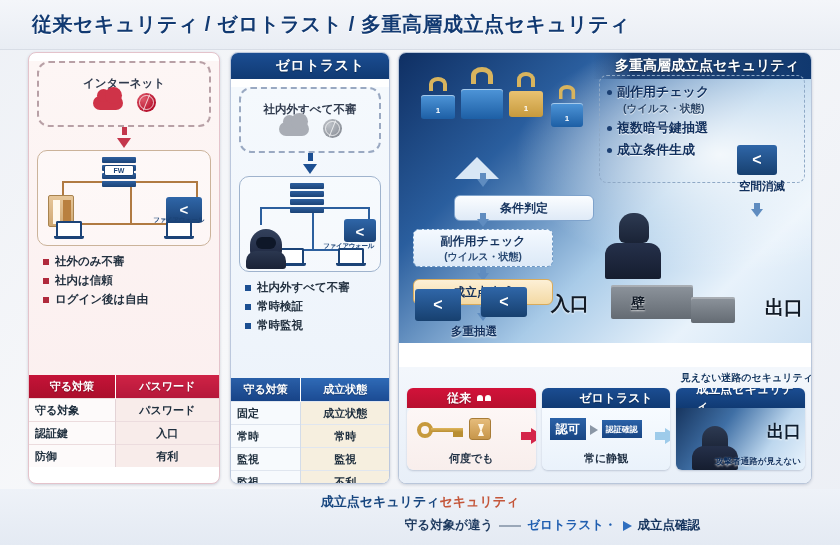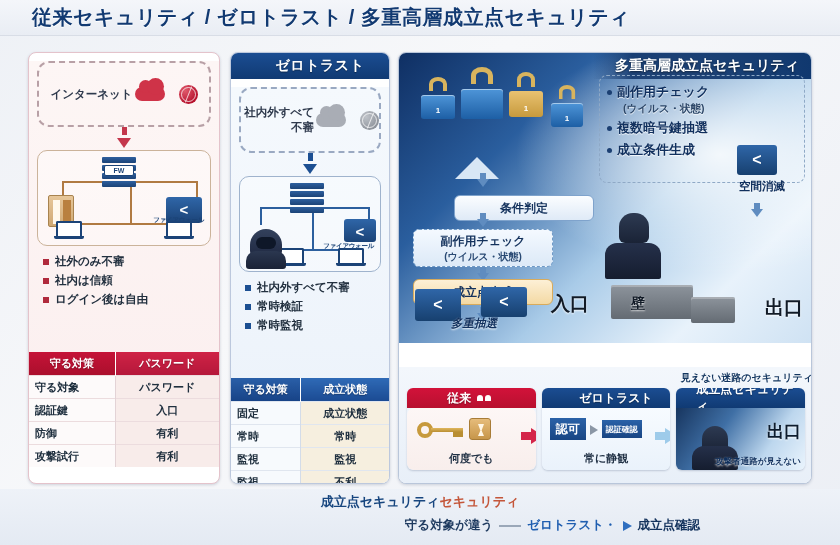--- a/index.html
+++ b/index.html
@@ -6,21 +6,21 @@
   html, body {
     width: 840px; height: 545px;
     font-family: "Liberation Sans", "DejaVu Sans", sans-serif;
     background: linear-gradient(135deg,#eef1f6 0%,#f7f8fa 40%,#eceff5 100%);
     overflow: hidden;
   }
   .page { position: relative; width: 840px; height: 545px; }
 
   
   .title-bar {
-    position: absolute; left: 0; top: 0; width: 840px; height: 36px;
+    position: absolute; left: 0; top: 0; width: 840px; height: 50px;
     display: flex; align-items: center; padding-left: 32px;
     background: linear-gradient(180deg,#f4f6fa 0%,#e9edf4 100%);
     border-bottom: 1px solid #d8dde6;
   }
   .title-bar h1 {
     font-size: 20px; font-weight: bold; color: #123a72; letter-spacing: .5px;
     text-shadow: 0 1px 0 #fff;
   }
 
   
@@ -35,22 +35,22 @@
               text-shadow: 0 1px 1px rgba(0,0,0,.35); }
   .head-red  { background: linear-gradient(180deg,#d2123a 0%,#b8102f 100%); }
   .head-navy { background: linear-gradient(180deg,#1b4d92 0%,#103a73 100%); padding-left: 20px; }
 
   .panel-body { position:relative; height: 406px; }
   .body-pink { background: linear-gradient(180deg,#fdf6f5 0%,#fbeeee 100%); }
   .body-blue { background: linear-gradient(180deg,#f5f9fd 0%,#eaf1fa 100%); }
 
   
   .net-box { margin: 8px 8px 0; height: 66px; border: 2px dashed #b8a0a6;
-             border-radius: 12px; display:flex; 
-             align-items:center; justify-content:center; gap:2px;text-align:right; }
+             border-radius: 12px; display:flex; flex-direction:column;
+             align-items:center; justify-content:center; gap:2px; }
   .net-box.blue { border-color:#9aa9c2; }
   .net-label { font-size: 11.5px; font-weight: bold; color:#2f3a4d; }
   .net-icons { display:flex; align-items:center; gap:14px; }
   .cloud { position:relative; width:30px; height:14px; border-radius:7px; background:#cf3348; }
   .cloud::before, .cloud::after { content:""; position:absolute; border-radius:50%; background:#cf3348; }
   .cloud::before { width:13px; height:13px; left:4px; top:-7px; }
   .cloud::after  { width:17px; height:17px; left:12px; top:-9px; }
   .cloud.gray, .cloud.gray::before, .cloud.gray::after { background:#a9adb5; }
   .globe { width:19px; height:19px; border-radius:50%;
            background: radial-gradient(circle at 32% 30%, #e05a6c, #b6102c 72%);
@@ -322,24 +322,20 @@
           <td class="v">パスワード</td>
         </tr>
         <tr>
           <td class="k">認証鍵</td>
           <td class="v">入口</td>
         </tr>
         <tr>
           <td class="k">防御</td>
           <td class="v">有利</td>
         </tr>
-        <tr>
-          <td class="k">攻撃試行</td>
-          <td class="v">有利</td>
-        </tr>
       </tbody>
         </table>
     </div>
   </div>
 
   <div class="col col-mid">
     <div class="col-head head-navy">ゼロトラスト</div>
     <div class="panel-body body-blue">
 
       <div class="net-box blue">
@@ -502,21 +498,21 @@
 
       <div class="sharebox" style="right:34px;top:92px;width:40px;height:30px;font-size:16px;line-height:30px;"></div>
       <div class="lbl-nav" style="right:26px;top:126px;">空間消滅</div>
       <div class="dn-arrow" style="left:auto;right:48px;top:150px;">
           <i></i>
           <b></b>
         </div>
 
       <div class="sharebox" style="left:16px;bottom:22px;width:46px;height:32px;font-size:16px;line-height:32px;"></div>
       <div class="sharebox" style="left:82px;bottom:26px;width:46px;height:30px;font-size:16px;line-height:30px;"></div>
-      <div class="lbl-nav" style="left:52px;bottom:12px;font-style:italic;">多重抽選</div>
+      <div class="lbl-nav" style="left:52px;bottom:4px;">多重抽選</div>
       <div class="big-jp" style="left:152px;bottom:26px;">入口</div>
       <div class="wall" style="left:212px;bottom:24px;width:82px;height:34px;"></div>
       <div class="wall" style="left:292px;bottom:20px;width:44px;height:26px;"></div>
       <div class="big-jp" style="left:232px;bottom:30px;font-size:14px;">壁</div>
       <div class="big-jp" style="right:8px;bottom:22px;">出口</div>
     </div>
 
     <div class="maze">
       <h2>見えない迷路のセキュリティ</h2>
       <div class="cards">

